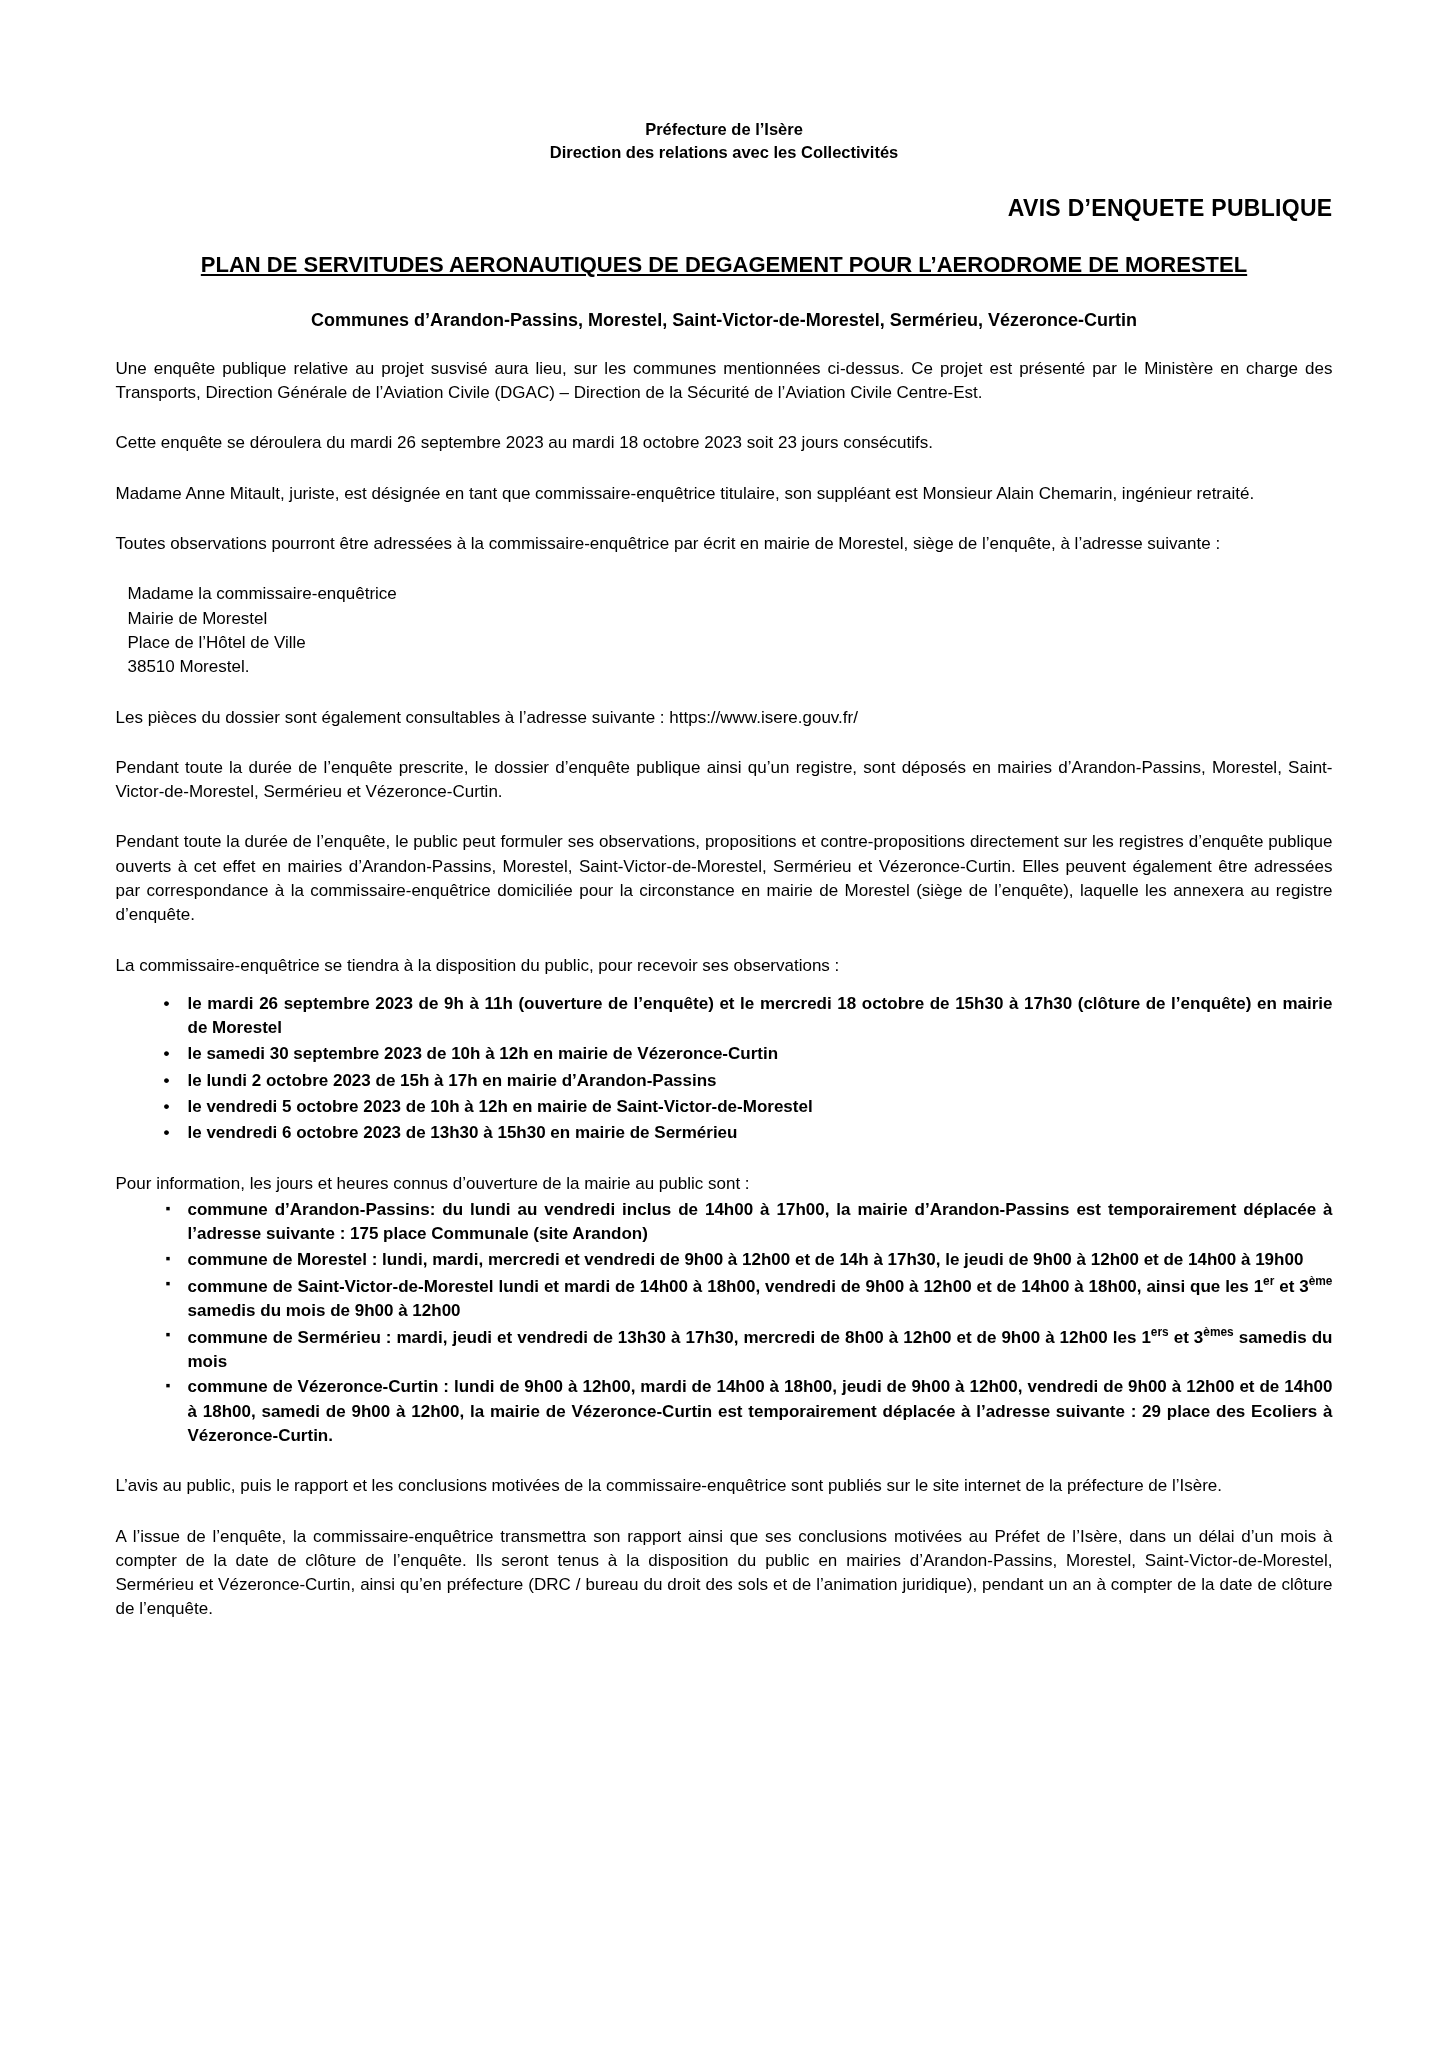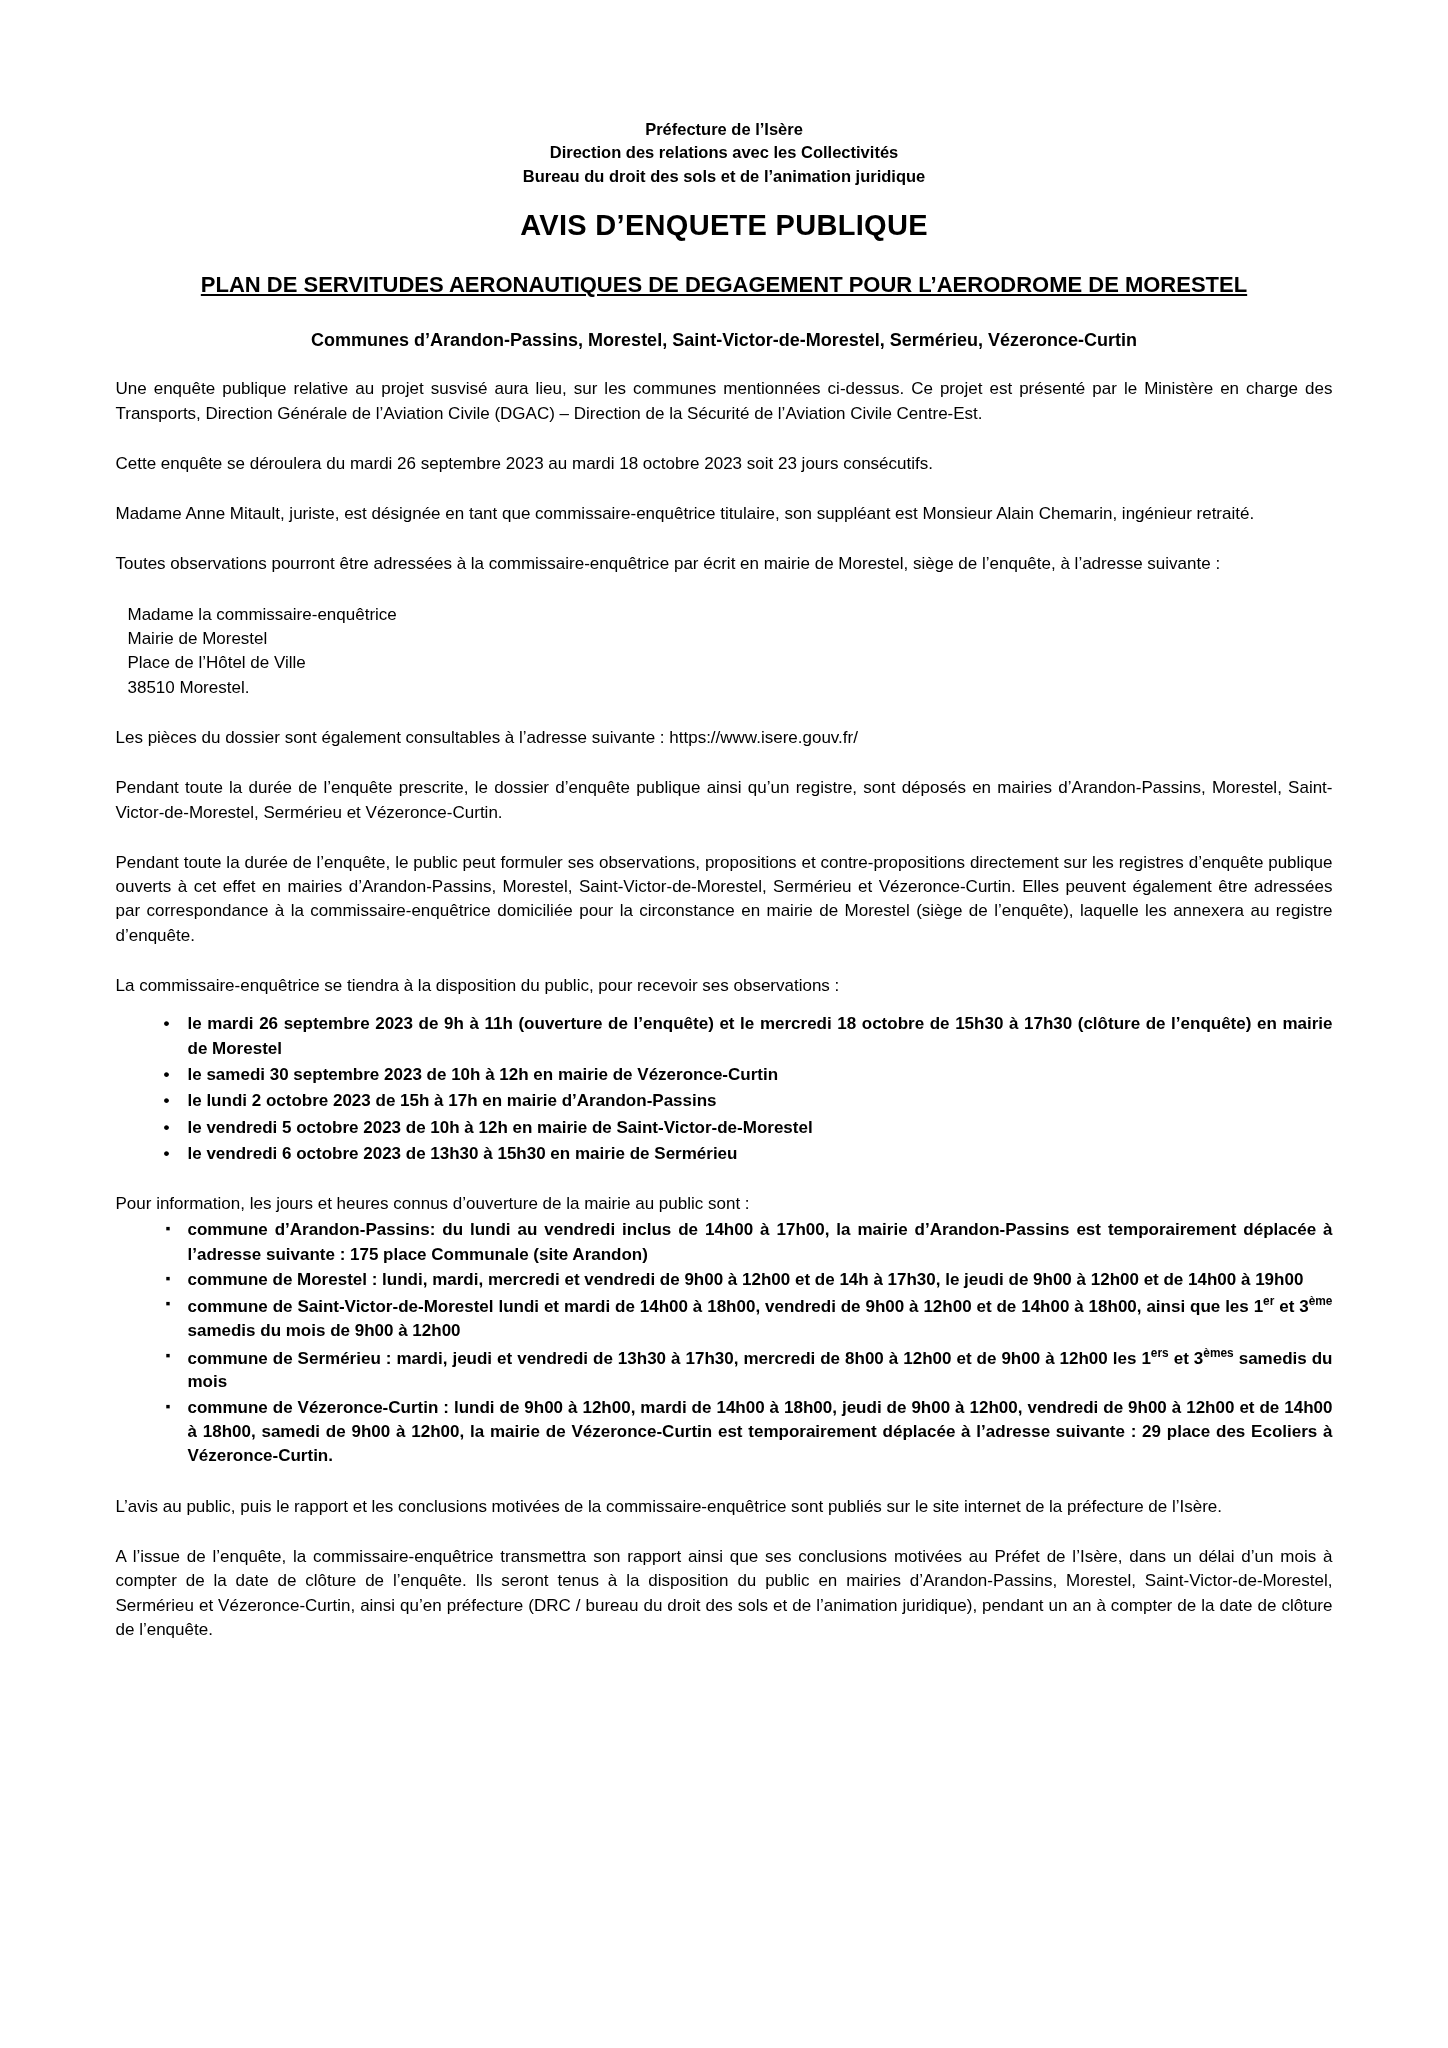--- a/index.html
+++ b/index.html
@@ -24,25 +24,25 @@
     text-align: center;
     font-weight: bold;
     font-size: 16.5px;
     line-height: 1.42;
     margin-bottom: 0;
   }
   .header-block div {
     margin: 0;
   }
   .doc-title {
-    text-align: center;
+    text-align: right;
     font-weight: bold;
-    font-size: 29px;
+    font-size: 23px;
     letter-spacing: 0.3px;
-    margin-top: 21px;
+    margin-top: 30px;
     margin-bottom: 0;
   }
   .doc-subtitle {
     text-align: center;
     font-weight: bold;
     font-size: 22px;
     text-decoration: underline;
     margin-top: 30px;
     margin-bottom: 0;
   }
@@ -120,21 +120,20 @@
   }
 </style>
 </head>
 <body>
 
 <div class="page">
 
   <div class="header-block">
     <div>Préfecture de l’Isère</div>
     <div>Direction des relations avec les Collectivités</div>
-    <div>Bureau du droit des sols et de l’animation juridique</div>
   </div>
 
   <h1 class="doc-title">AVIS D’ENQUETE PUBLIQUE</h1>
 
   <div class="doc-subtitle">PLAN DE SERVITUDES AERONAUTIQUES DE DEGAGEMENT POUR L’AERODROME DE MORESTEL</div>
 
   <div class="doc-communes">Communes d’Arandon-Passins, Morestel, Saint-Victor-de-Morestel, Sermérieu, Vézeronce-Curtin</div>
 
   <p class="body-par">Une enquête publique relative au projet susvisé aura lieu, sur les communes mentionnées ci-dessus. Ce projet est présenté par le Ministère en charge des Transports, Direction Générale de l’Aviation Civile (DGAC) – Direction de la Sécurité de l’Aviation Civile Centre-Est.</p>
 

